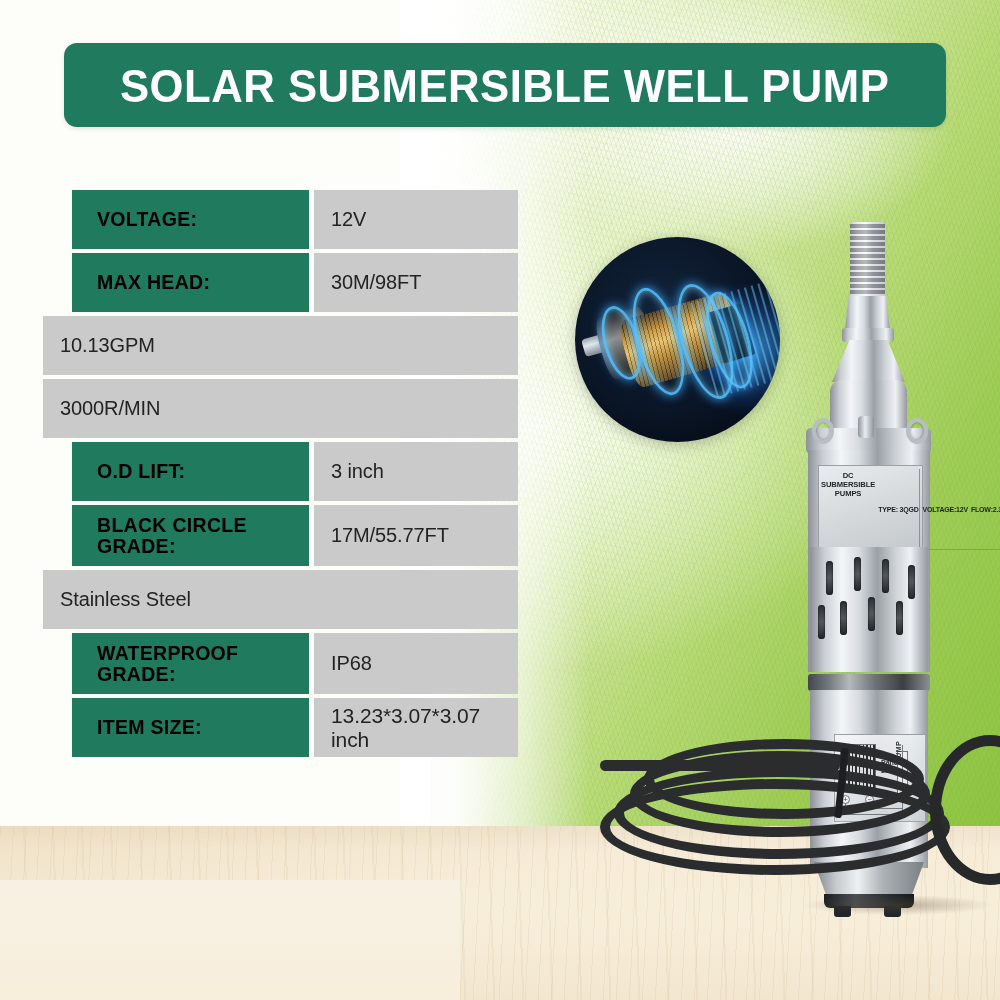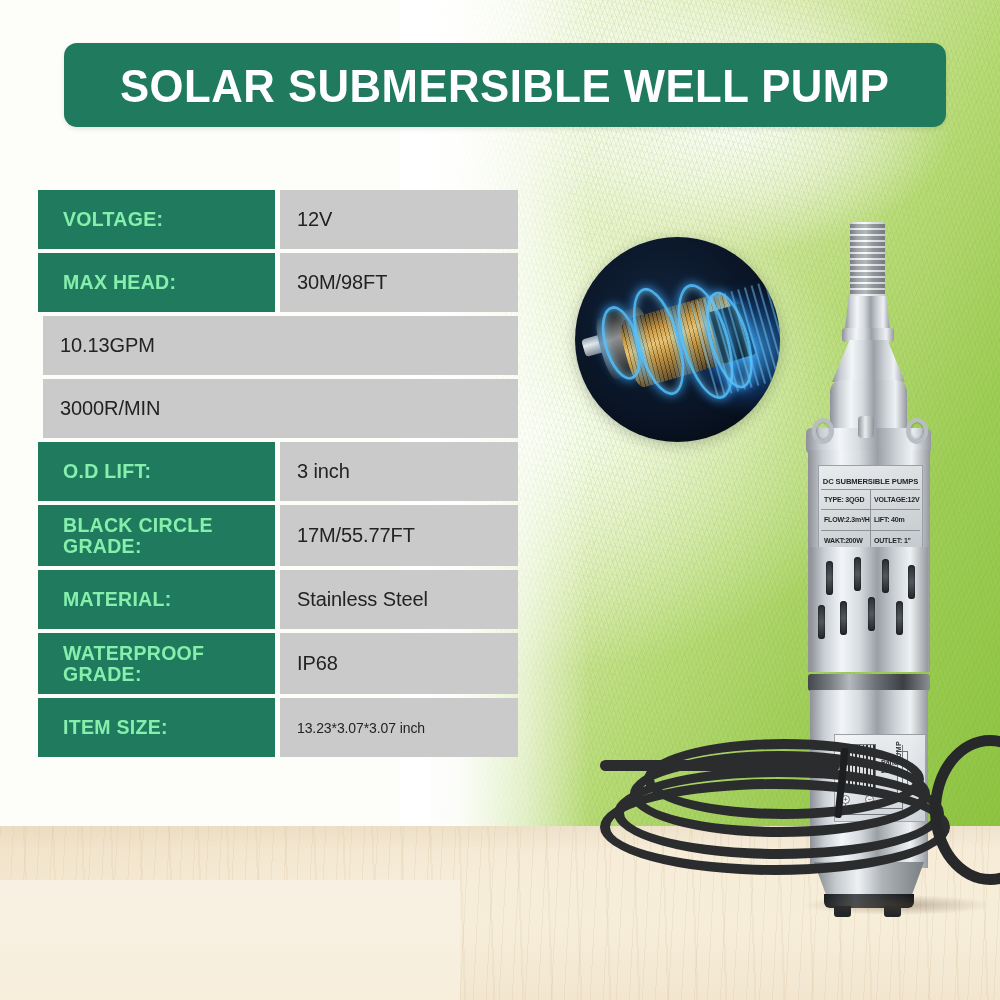--- a/index.html
+++ b/index.html
@@ -84,27 +84,28 @@
 
   
   .spec-table {
     position:absolute; left:38px; top:190px; width:480px;
   }
   .spec-row { display:flex; margin-bottom:4px; height:59px; }
   .spec-row.tall { height:61px; }
   .spec-label {
     width:237px;
     background:#1f7a5e;
-    color:#86efac;
+    color:#000000;
     font-size:19.5px;
     font-weight:bold;
     letter-spacing:.3px;
     display:flex; align-items:center;
     padding-left:25px;
     line-height:1.07;
+    margin-left:34px;
   }
   .spec-value {
     flex:1;
     background:#cacaca;
     color:#232323;
     font-size:20px;
     font-weight:500;
     display:flex; align-items:center;
     padding-left:17px;
     margin-left:5px;
@@ -217,22 +218,22 @@
     border-radius:4px;
     background:linear-gradient(90deg,#90959b,#e9edf0 45%,#8d9298);
   }
   .p-barrel {
     position:absolute; left:18px; top:228px; width:122px; height:222px;
   }
   .p-label {
     position:absolute; left:28px; top:243px; width:105px; height:88px;
     background:linear-gradient(160deg,#e9ecee 0%, #d5d9dc 50%, #c3c8cc 100%);
     border:1px solid #9aa0a5;
-    padding:9px 2px 2px 2px;
-    display:flex; flex-direction:column;
+    padding:3px 2px 2px 2px;
+    display:flex; 
   }
   .p-label-title {
     text-align:center; font-size:7.6px; font-weight:bold; color:#1d2124;
     letter-spacing:-.1px; padding:2px 0 3px 0;
     border-bottom:1px solid #8d9398;
   }
   .p-label-row { display:flex; flex:1; border-bottom:1px solid #8d9398; }
   .p-label-row:last-child { border-bottom:none; }
   .p-label-cell {
     flex:1; font-size:7px; font-weight:bold; color:#1d2124;
@@ -445,26 +446,25 @@
     </div>
     <div class="spec-row">
       <div class="spec-label">O.D LIFT:</div>
       <div class="spec-value">3 inch</div>
     </div>
     <div class="spec-row tall">
       <div class="spec-label" style="padding-right:6px;">BLACK CIRCLE GRADE:</div>
       <div class="spec-value">17M/55.77FT</div>
     </div>
     <div class="spec-row">
-      <div class="spec-label">MATERIAL:</div>
       <div class="spec-value">Stainless Steel</div>
     </div>
     <div class="spec-row tall">
       <div class="spec-label" style="padding-right:18px;">WATERPROOF GRADE:</div>
       <div class="spec-value">IP68</div>
     </div>
     <div class="spec-row">
       <div class="spec-label">ITEM SIZE:</div>
-      <div class="spec-value" style="font-size:14px;">13.23*3.07*3.07 inch</div>
+      <div class="spec-value" style="font-size:21px;">13.23*3.07*3.07 inch</div>
     </div>
   </div>
 
 </div>
 
 </body></html>

